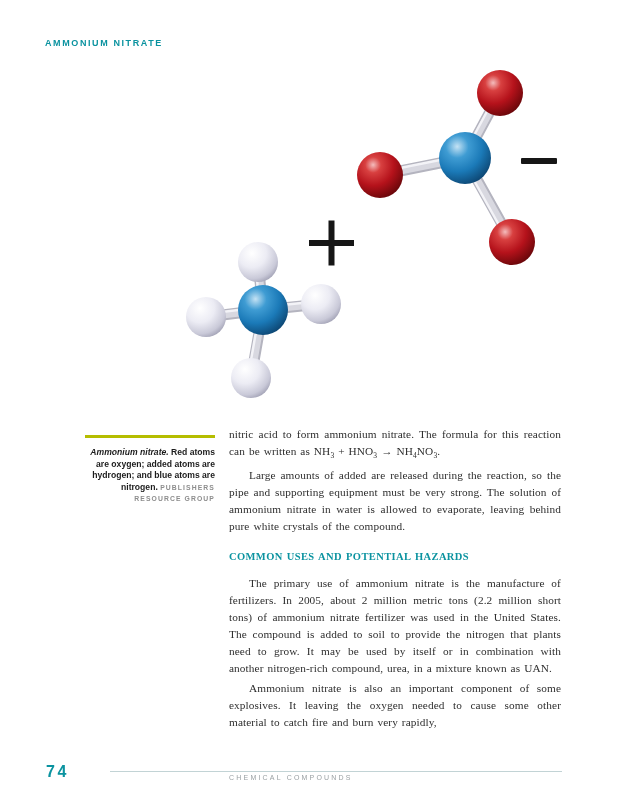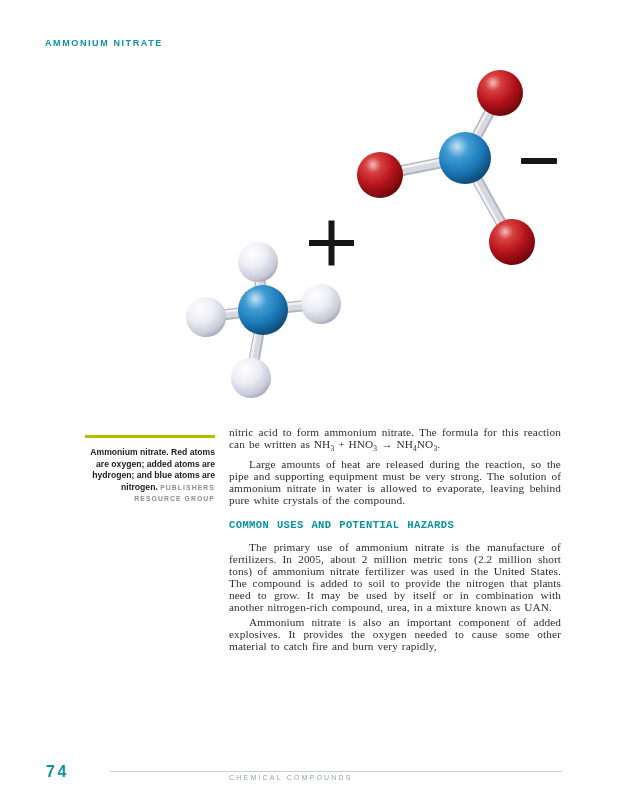--- a/index.html
+++ b/index.html
@@ -44,45 +44,45 @@
     background: #b5bd00;
     margin-bottom: 9px;
   }
   .caption-text {
     margin: 0;
     font-size: 8.6px;
     line-height: 11.6px;
     font-weight: bold;
     color: #1c1c1c;
   }
-  .caption-title { }
+  .caption-title { font-style: italic; }
   .caption-credit {
     color: #8d8d8d;
     font-size: 6.8px;
     letter-spacing: 1.1px;
     font-weight: bold;
   }
 
   .body-col {
     position: absolute;
     left: 229px;
     top: 426px;
     width: 332px;
     font-size: 11.3px;
-    line-height: 12px;
+    line-height: 17px;
     letter-spacing: 0.1px;
     word-spacing: 1px;
     color: #2e2e2e;
     text-align: justify;
   }
   .body-col p { margin: 0 0 3px 0; }
   .body-col p.indent { text-indent: 20px; }
   .body-col sub { font-size: 7.5px; }
   .section-heading {
-    font-family: Liberation Mono, monospace;
+    font-family: Liberation Serif, serif;
     color: #0b93a0;
     font-size: 10.5px;
     font-weight: bold;
     letter-spacing: 0.4px;
     margin: 13px 0 10px 0 !important;
     text-align: left;
     text-indent: 0 !important;
   }
 
   .footer-line {
@@ -201,23 +201,23 @@
     </g>
   </svg>
 
   <div class="caption">
     <div class="caption-rule"></div>
     <p class="caption-text"><span class="caption-title">Ammonium nitrate.</span><span> Red atoms are oxygen; added atoms are hydrogen; and blue atoms are nitrogen. </span><span class="caption-credit">PUBLISHERS RESOURCE GROUP</span></p>
   </div>
 
   <div class="body-col">
     <p><span>nitric acid to form ammonium nitrate. The formula for this reaction can be written as </span><span><span>NH</span><sub>3</sub><span> + HNO</span><sub>3</sub><span> → NH</span><sub>4</sub><span>NO</span><sub>3</sub><span>.</span></span></p>
-    <p class="indent">Large amounts of heat are released during the reaction, so the pipe and supporting equipment must be very strong. The solution of ammonium nitrate in water is allowed to evaporate, leaving behind pure white crystals of the compound.</p>
+    <p class="indent">Large amounts of added are released during the reaction, so the pipe and supporting equipment must be very strong. The solution of ammonium nitrate in water is allowed to evaporate, leaving behind pure white crystals of the compound.</p>
     <p class="section-heading">COMMON USES AND POTENTIAL HAZARDS</p>
     <p class="indent">The primary use of ammonium nitrate is the manufacture of fertilizers. In 2005, about 2 million metric tons (2.2 million short tons) of ammonium nitrate fertilizer was used in the United States. The compound is added to soil to provide the nitrogen that plants need to grow. It may be used by itself or in combination with another nitrogen-rich compound, urea, in a mixture known as UAN.</p>
-    <p class="indent">Ammonium nitrate is also an important component of added explosives. It provides the oxygen needed to cause some other material to catch fire and burn very rapidly,</p>
+    <p class="indent">Ammonium nitrate is also an important component of some explosives. It leaving the oxygen needed to cause some other material to catch fire and burn very rapidly,</p>
   </div>
 
   <div class="page-number">74</div>
   <div class="footer-line"></div>
   <div class="book-title">CHEMICAL COMPOUNDS</div>
 
 </div>
 
 </body></html>

